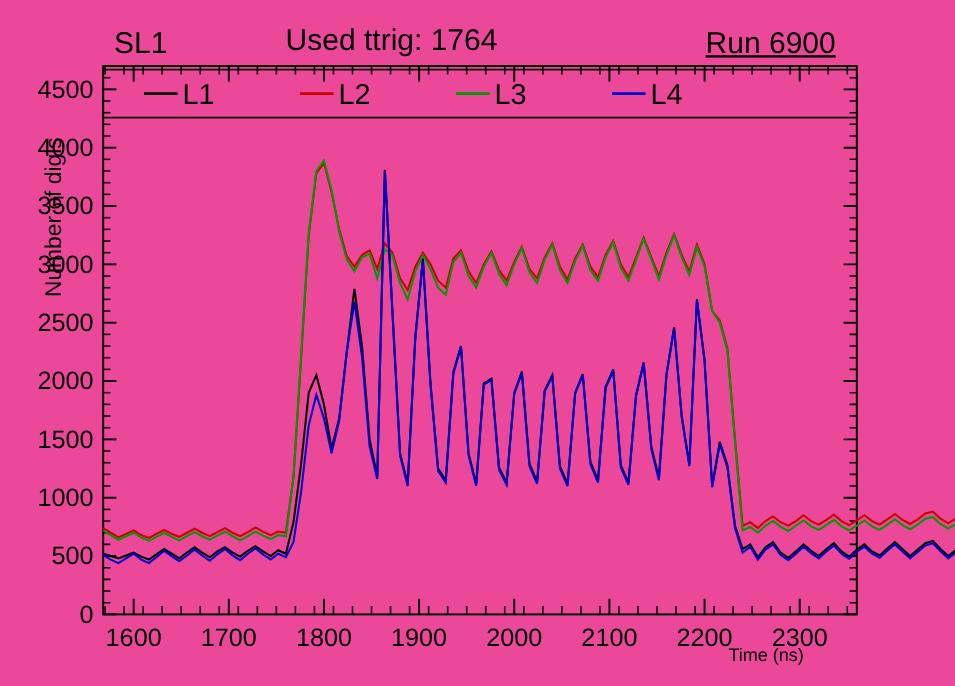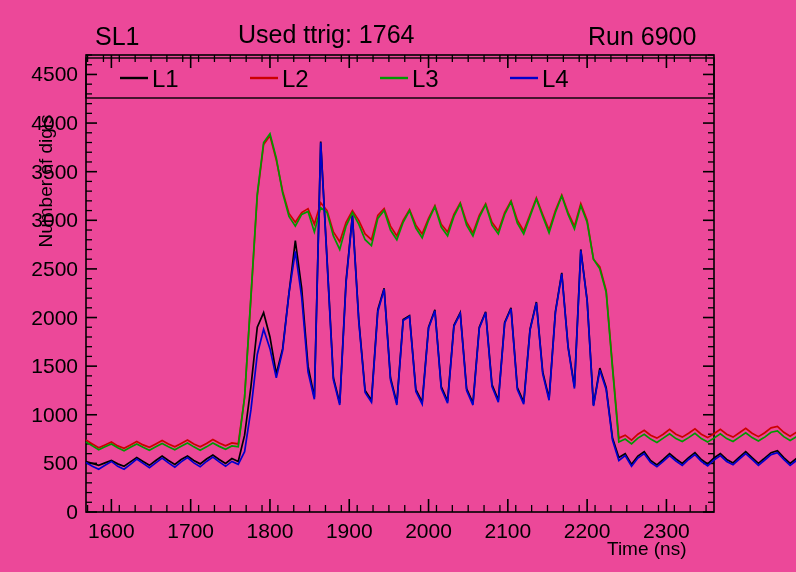--- a/index.html
+++ b/index.html
@@ -22,38 +22,38 @@
     background: #ec4899;
   }
   .hdr {
     position: absolute;
     font-size: 25px;
     color: #000000;
     white-space: nowrap;
   }
   #header-sl { left: 95px;  top: 22px; }
   #header-ttrig { left: 238px; top: 20px; }
-  #header-run { left: 588px; top: 22px; }
+  #header-run { left: 588px; top: 22px; text-decoration: underline; }
 
   #y-axis-title {
     position: absolute;
     left: -44px;
     top: 170px;
     width: 180px;
     text-align: center;
     font-size: 19px;
     color: #000;
     transform: rotate(-90deg);
     white-space: nowrap;
   }
   #x-axis-title {
     position: absolute;
     left: 607px;
     top: 538px;
-    font-size: 19px;
+    font-size: 15px;
     color: #000;
     white-space: nowrap;
   }
   svg { display: block; }
   .tick-label {
     font-family: "Liberation Sans", sans-serif;
     font-size: 21px;
     fill: #000;
   }
   .legend-label {

